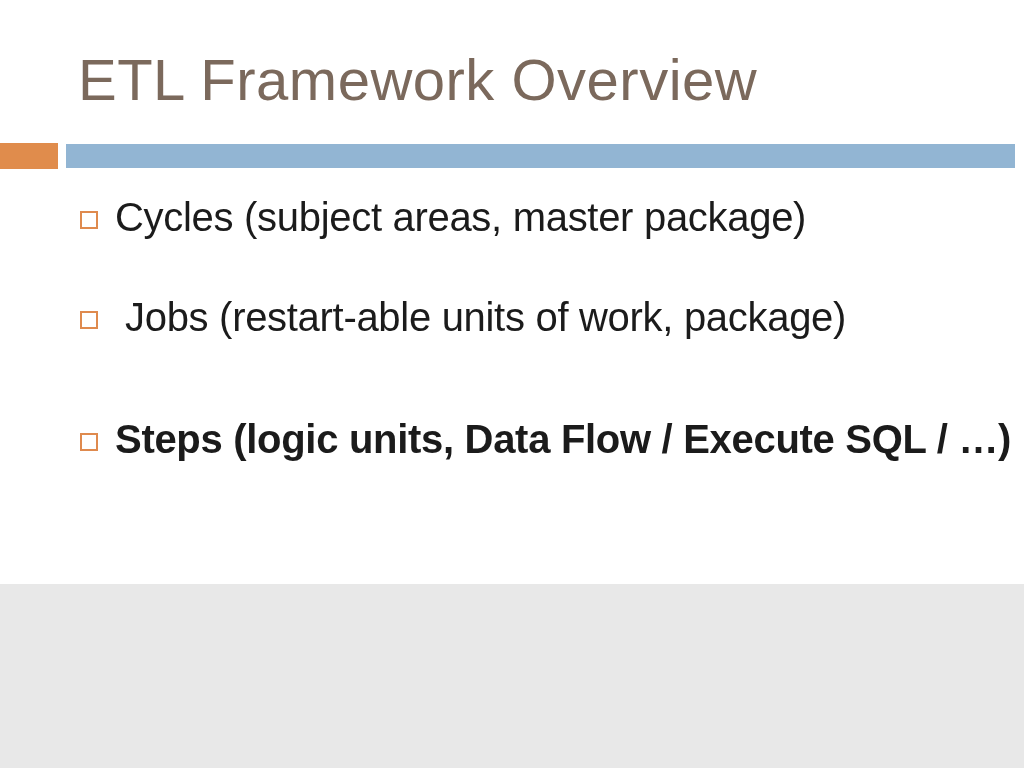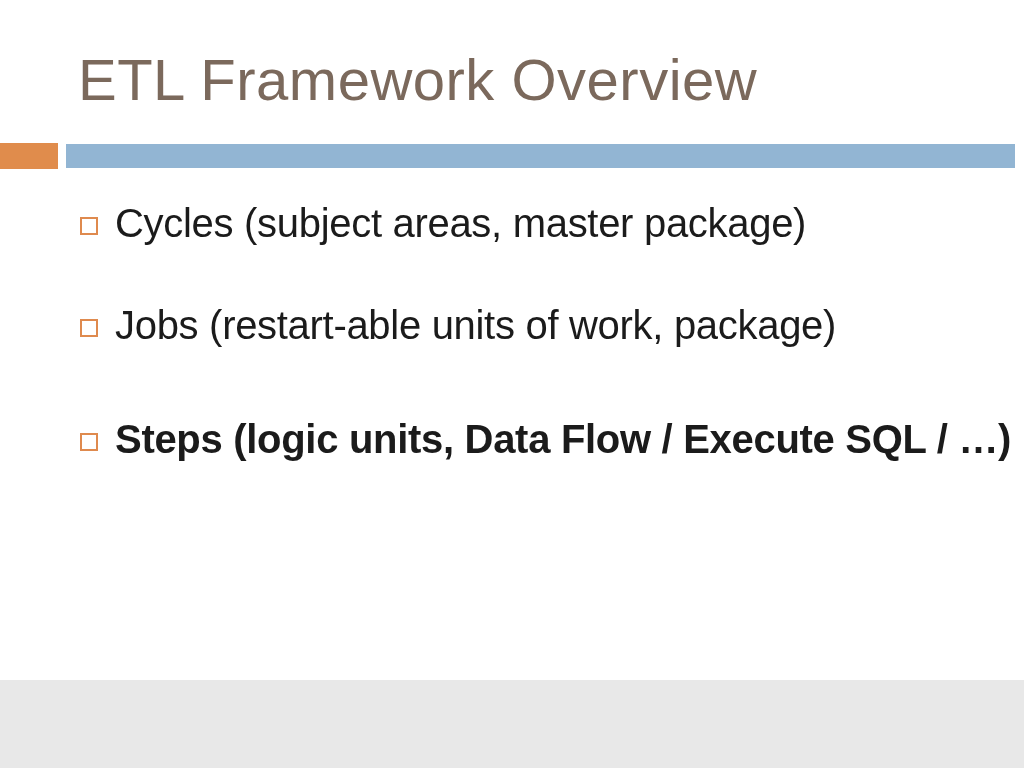--- a/index.html
+++ b/index.html
@@ -1,18 +1,18 @@
 <!DOCTYPE html>
 <html style="--accent-orange: #E08C4C; --bullet-outline: #DF8A4E; --band-blue: #92B5D3; --title-brown: #7B695C; --body-text: #1B1B1B; --background: #FFFFFF;"><head>
 <meta charset="utf-8">
 <style>
   html,body{margin:0;padding:0;background:#e8e8e8;}
   .slide{
     position:relative;
-    width:1024px;height:680px;
+    width:1024px;height:584px;
     background:var(--background,#ffffff);
     overflow:hidden;
     font-family:"Liberation Sans",sans-serif;
   }
   .title{
     position:absolute;
     left:78px;top:50px;
     margin:0;
     font-size:58px;
     line-height:60px;
@@ -38,22 +38,22 @@
     list-style:none;
     margin:0;padding:0;
   }
   .bullet{
     position:absolute;
     left:80px;
     display:flex;
     align-items:flex-start;
     width:930px;
   }
-  .bullet:nth-child(1){top:202px;}
-  .bullet:nth-child(2){top:304px;}
+  .bullet:nth-child(1){top:196px;}
+  .bullet:nth-child(2){top:296px;gap:10px;}
   .bullet:nth-child(3){top:418px;font-weight:bold;}
   .sq{
     flex:0 0 auto;
     width:14px;height:14px;
     border:2px solid var(--bullet-outline,#DF8A4E);
     background:var(--background,#ffffff);
     margin:15px 17px 0 0;
   }
   .txt{
     font-size:40px;

